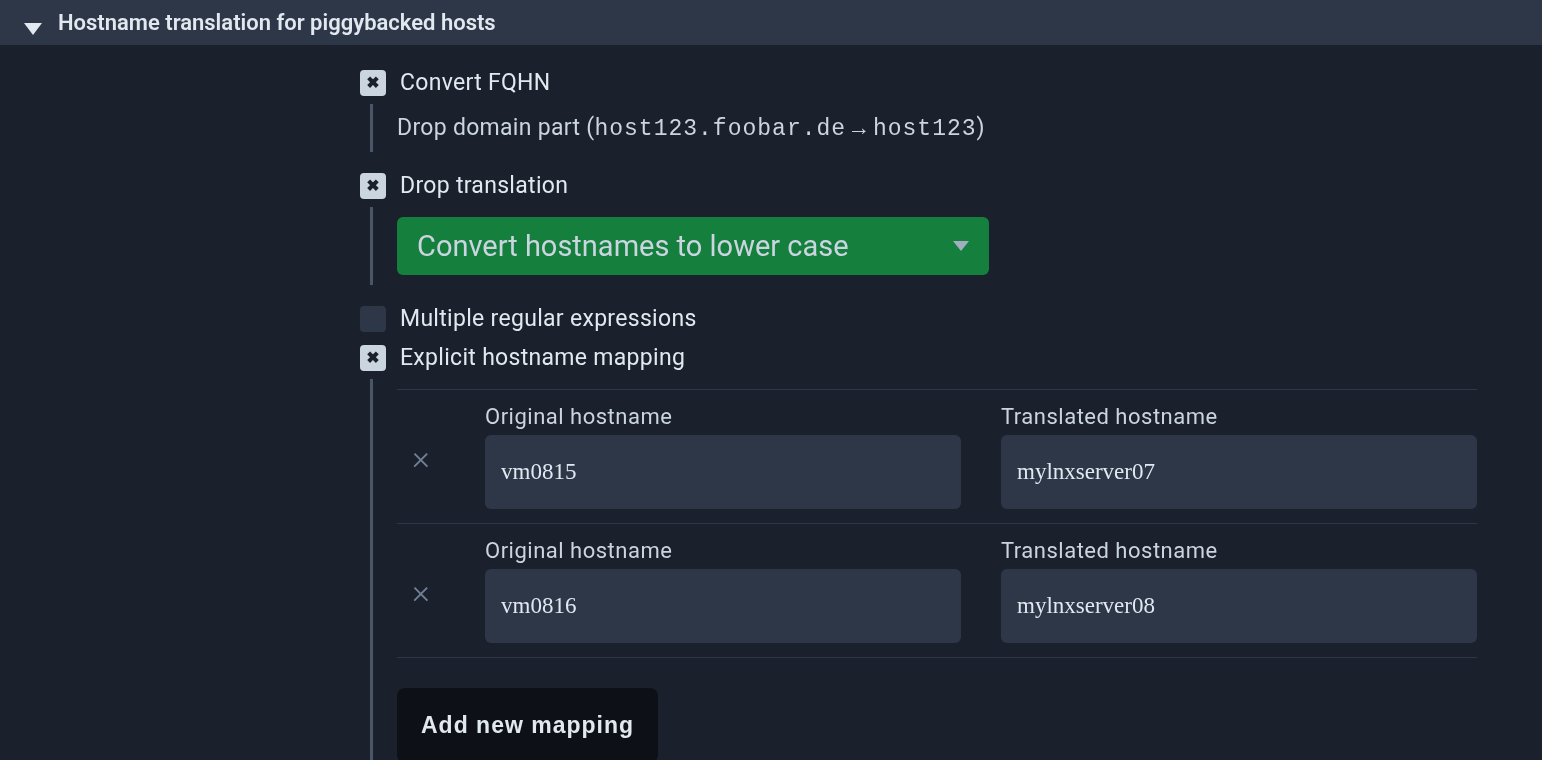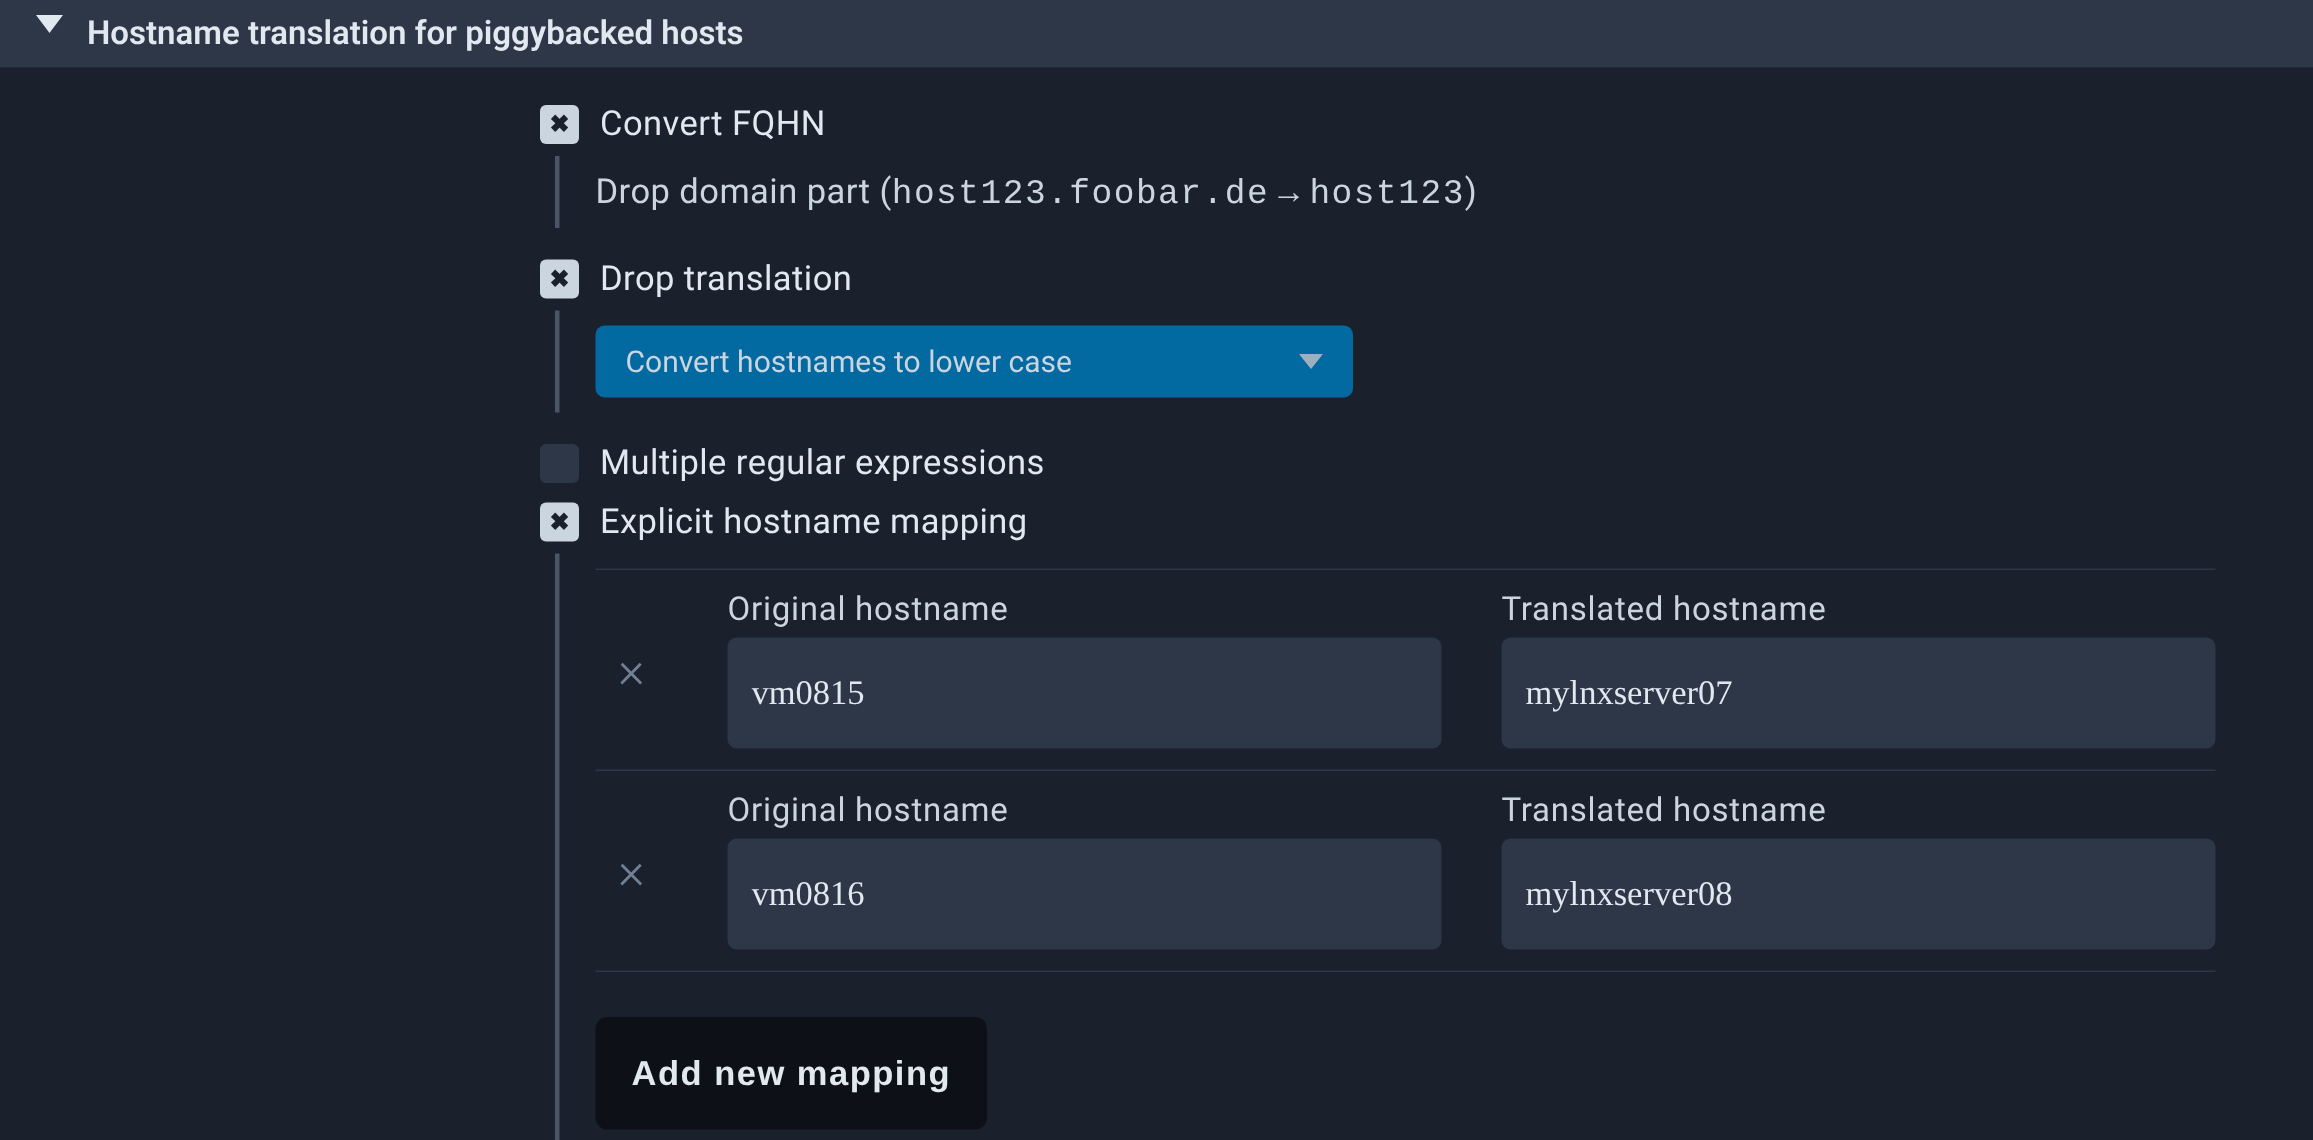--- a/index.html
+++ b/index.html
@@ -9,21 +9,21 @@
     font-family: -apple-system, BlinkMacSystemFont, "Segoe UI", Roboto, sans-serif;
     font-size: 22px;
     width: 1542px;
     height: 760px;
     overflow: hidden;
   }
   .section-header {
     background: #2d3748;
     padding: 10px 24px;
     display: flex;
-    align-items: flex-start;
+    align-items: flex-end;
     gap: 16px;
     font-weight: 600;
   }
   .triangle-down {
     width: 0; height: 0;
     border-left: 9px solid transparent;
     border-right: 9px solid transparent;
     border-top: 12px solid #e2e8f0;
   }
   .content {
@@ -78,29 +78,29 @@
   .desc-text {
     font-size: 23px;
     color: #cbd5e0;
     letter-spacing: 0.3px;
   }
   .mono {
     font-family: "SFMono-Regular", Consolas, "Liberation Mono", Menlo, monospace;
     letter-spacing: 1px;
   }
   .dropdown {
-    background: #0369a1;
+    background: #15803d;
     border-radius: 6px;
     padding: 12px 20px;
-    width: 505px;
+    width: 592px;
     display: flex;
     align-items: center;
     justify-content: space-between;
     color: #cbd5e0;
-    font-size: 20px;
+    font-size: 29px;
   }
   .dropdown-arrow {
     width: 0; height: 0;
     border-left: 8px solid transparent;
     border-right: 8px solid transparent;
     border-top: 10px solid #a0aec0;
   }
   .mapping-row {
     display: flex;
     align-items: center;

